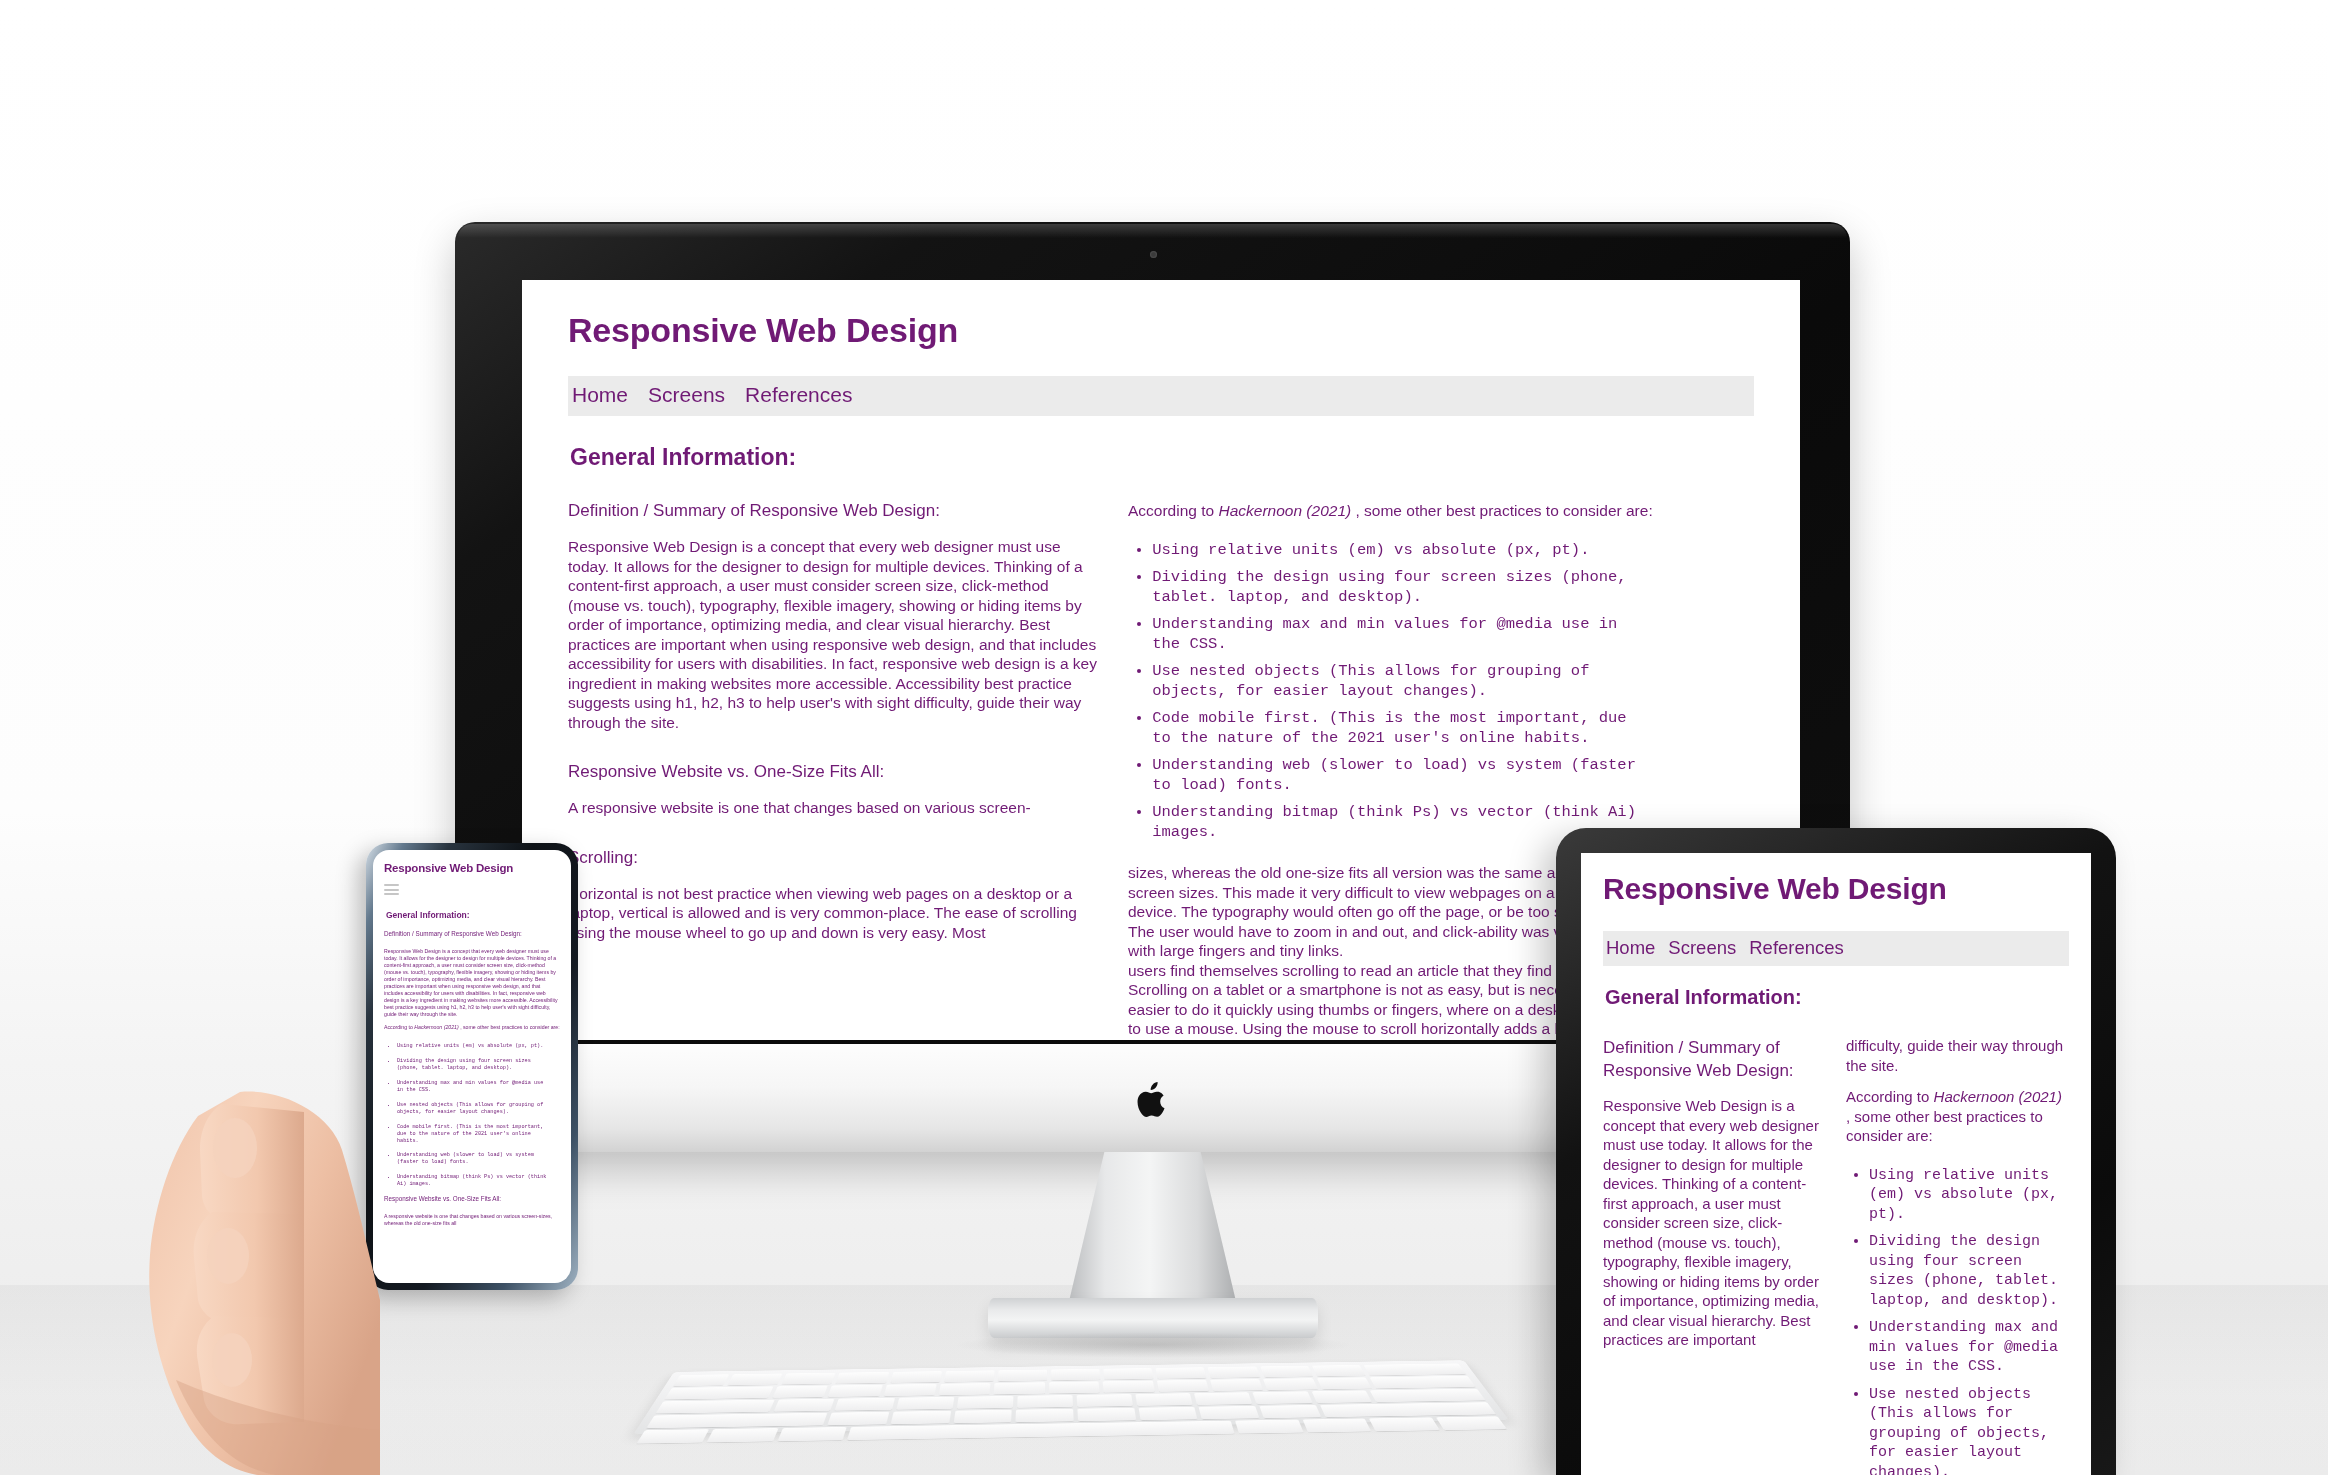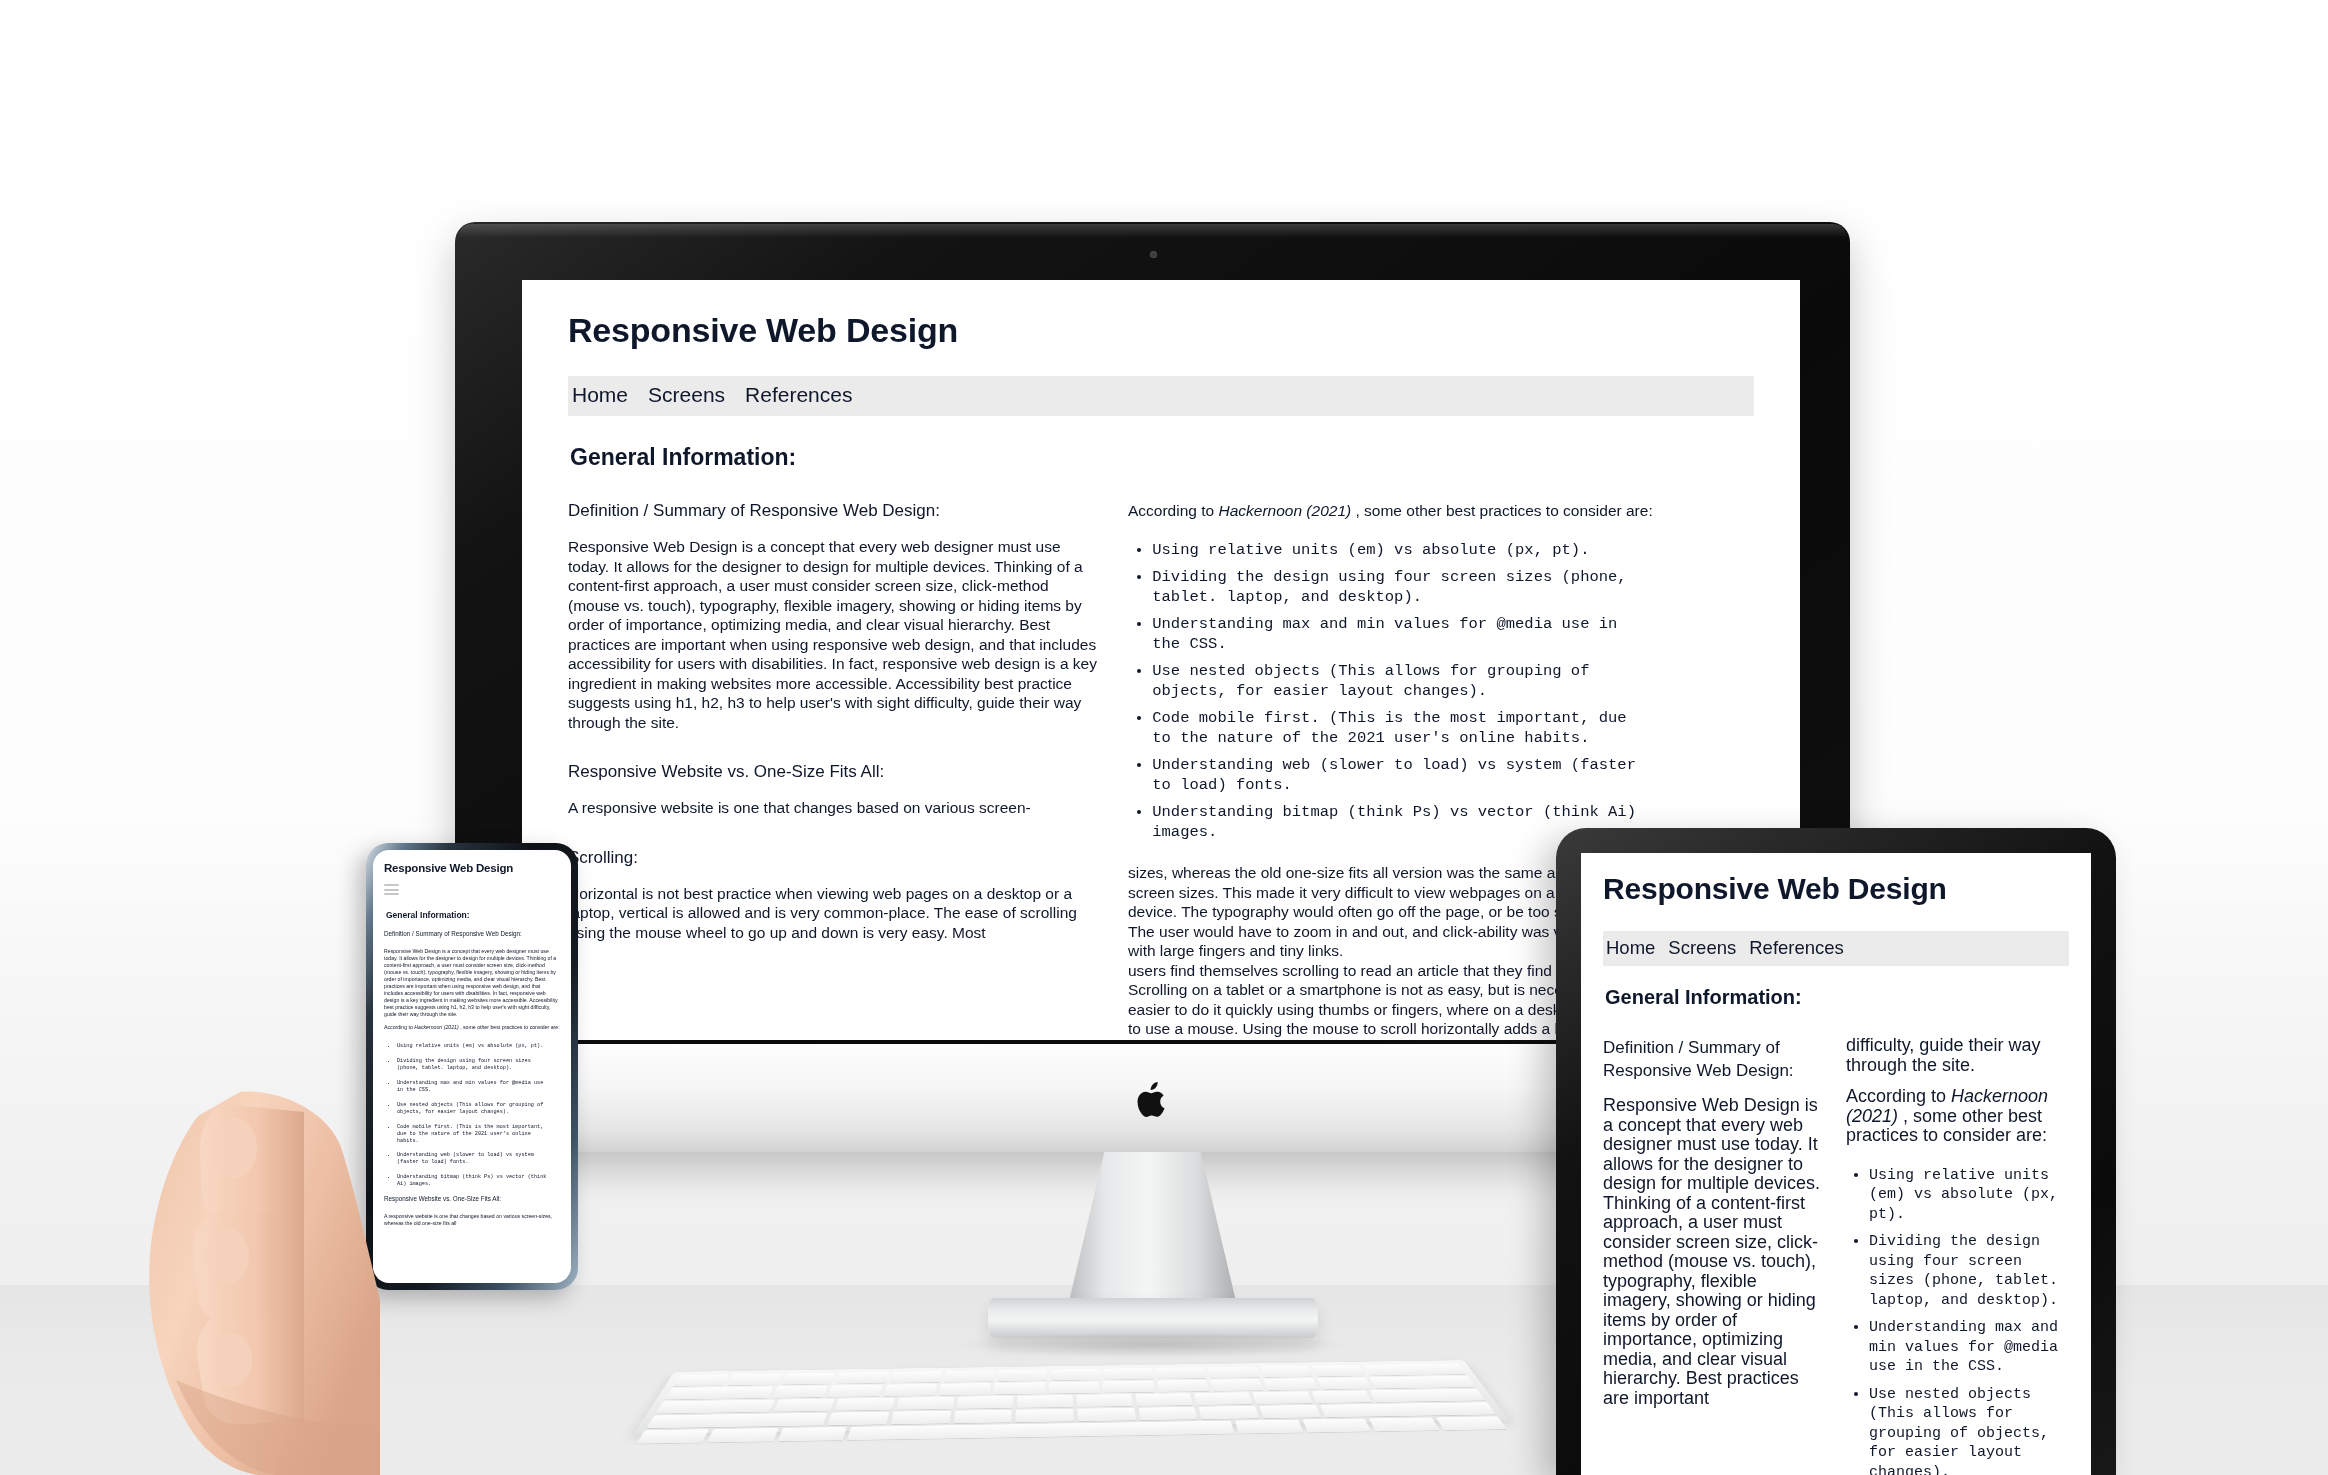--- a/index.html
+++ b/index.html
@@ -13,21 +13,21 @@
   #scene{position:absolute;inset:0;
     background:
       linear-gradient(to bottom, #ffffff 0%, #fdfdfd 55%, #f4f4f4 72%, #efefef 86%, #ebebeb 100%);
   }
   #desk-shadow{
     position:absolute;left:0;right:0;top:1285px;height:190px;
     background:linear-gradient(to bottom,rgba(150,150,150,.10),rgba(190,190,190,.02) 60%,rgba(255,255,255,0));
   }
 
   
-  .wp{background:#fff;color:#0f172a;box-sizing:border-box;overflow:hidden;}
+  .wp{background:#fff;color:#701a75;box-sizing:border-box;overflow:hidden;}
   .wp h1{font-weight:700;margin:0;letter-spacing:-.2px;}
   .wp .nav{background:#ebebeb;display:flex;margin-top:24px;}
   .wp .nav span{cursor:pointer;}
   .wp h2{font-weight:700;margin:2px;}
   .wp h3{font-weight:400;margin:0;}
   .wp p{margin:0;}
   .wp ul{margin:0;padding-left:1.05em;list-style:disc;}
   .wp li{margin:8px;font-family:Liberation Mono, monospace;}
   .wp i{font-style:italic;}
 
@@ -112,21 +112,21 @@
   .sp-lg{height:30px;} .sp-md{height:20px;} .sp-sm{height:12px;}
 
   
   #tb-page{position:absolute;inset:0;padding:18px 22px 0 22px;}
   #tb-page h1{font-size:30px;line-height:36px;margin-bottom:17px;}
   #tb-page .nav{gap:13px;font-size:18.5px;padding:6px 3px 7px 3px;margin-bottom:20px;}
   #tb-page h2{font-size:20px;margin-bottom:27px;}
   #tb-cols{display:flex;gap:21px;}
   #tb-cols .col{width:222px;}
   #tb-page h3{font-size:17px;line-height:23px;margin-bottom:14px;}
-  #tb-page p{font-size:18px;line-height:19.5px;}
+  #tb-page p{font-size:15px;line-height:19.5px;}
   #tb-page ul{font-size:15px;line-height:19.5px;padding-left:1.0em;}
   #tb-page li{margin-bottom:1px;}
 
   
   #ph-page{position:absolute;inset:0;padding:11px 11px 0 11px;}
   #ph-page h1{font-size:11.5px;line-height:14px;margin-bottom:9px;}
   #ph-hamburger{width:15px;height:11px;display:flex;flex-direction:column;justify-content:space-between;margin-bottom:15px;}
   #ph-hamburger span{display:block;height:2px;background:#c6c6c6;border-radius:1px;}
   #ph-page h2{font-size:8.5px;margin-bottom:10px;}
   #ph-page h3{font-size:6.3px;line-height:8.4px;margin-bottom:6px;}

